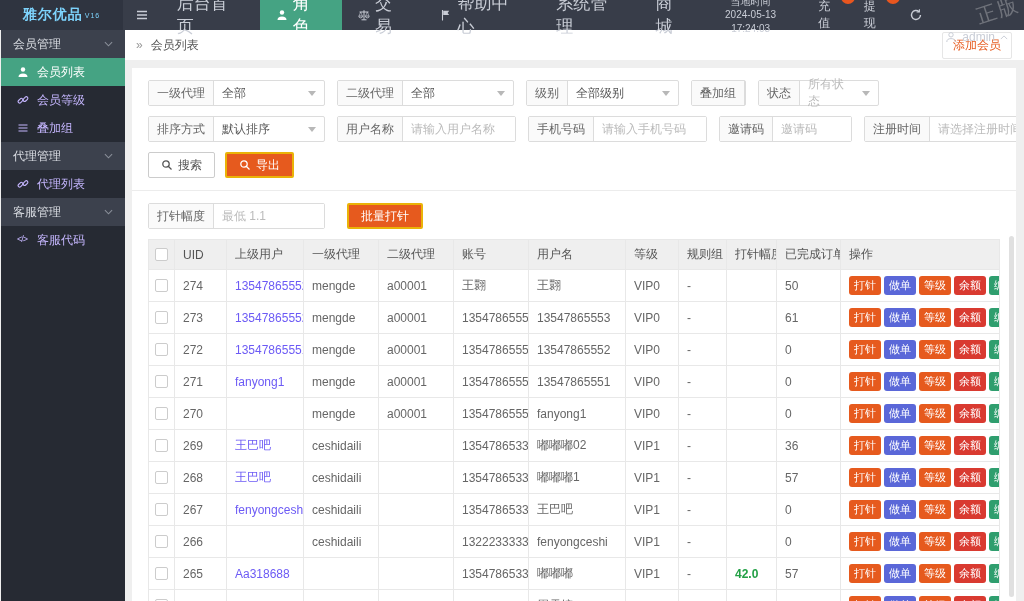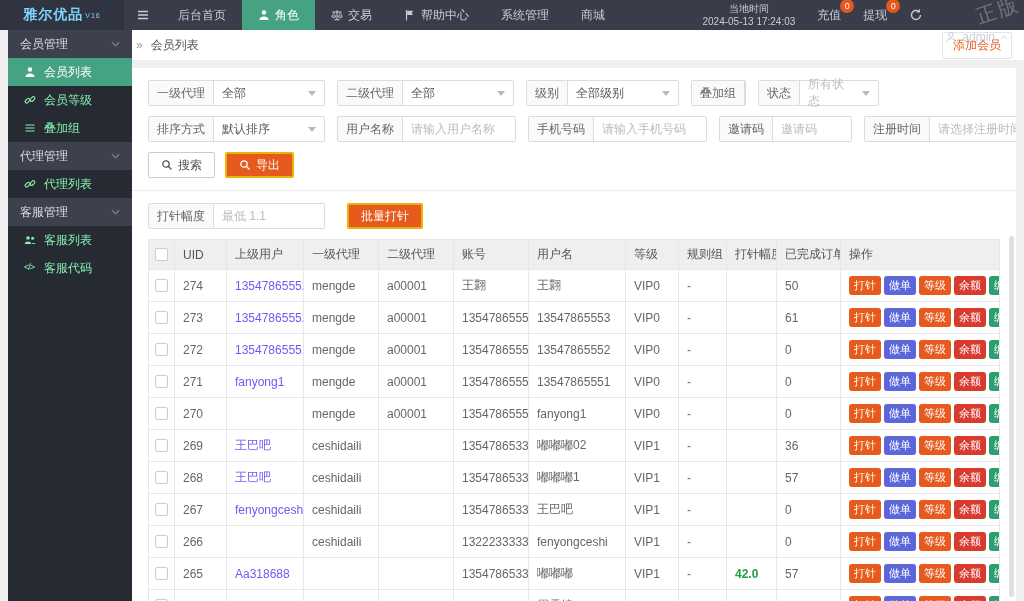--- a/index.html
+++ b/index.html
@@ -7,37 +7,37 @@
     font-family:"Liberation Sans","DejaVu Sans",sans-serif; font-size:12px; background:#efefef; }
 
   
   .topbar { position:absolute; top:0; left:0; right:0; height:30px; background:#383d49;
     display:flex; align-items:stretch; color:#c9cdd6; z-index:20; }
   .logo { width:124px; background:#2f3440; color:#7dd3fc; font-weight:bold; font-size:14px;
     display:flex; align-items:center; justify-content:center; letter-spacing:1px; }
   .logo sup { font-size:7px; margin-left:2px; font-weight:normal; }
   .burger { width:38px; display:flex; align-items:center; justify-content:center; cursor:pointer; }
   .tmenu { display:flex; }
-  .tmenu-item { padding:0 16px; display:flex; align-items:center; gap:5px; font-size:12px; cursor:pointer; }
+  .tmenu-item { padding:0 16px; display:flex; align-items:center; gap:5px; font-size:17px; cursor:pointer; }
   .tmenu-item.active { background:#45a383; color:#fff; }
   .topbar-right { margin-left:auto; display:flex; align-items:center; gap:22px; padding-right:16px; }
   .timebox { text-align:center; font-size:10px; line-height:1.35; }
   .tb-link { position:relative; font-size:12px; cursor:pointer; }
   .badge { position:absolute; top:-8px; right:-13px; background:#e8561f; color:#fff;
     border-radius:8px; min-width:14px; height:14px; line-height:14px; font-size:9px; text-align:center; padding:0 2px; }
   .adminbox { display:flex; align-items:center; gap:5px; cursor:pointer;margin-top:44px; }
   .watermark { position:absolute; top:-3px; right:4px; font-size:20px; color:rgba(230,230,230,.32);
     transform:rotate(-18deg); z-index:30; pointer-events:none; letter-spacing:2px; }
 
   
-  .sidebar { position:absolute; top:30px; left:8px; width:124px; bottom:0; background:#262a33; z-index:10; }
+  .sidebar { position:absolute; top:30px; left:1px; width:124px; bottom:0; background:#262a33; z-index:10; }
   .sgroup { height:28px; background:#3c414d; color:#dbdee4; display:flex; align-items:center;
     justify-content:space-between; padding:0 12px; cursor:pointer; }
   .sitem { height:28px; display:flex; align-items:center; gap:8px; padding:0 10px 0 16px;
-    color:#86efac; cursor:pointer; }
+    color:#c4b5fd; cursor:pointer; }
   .sitem.active { background:#45a383; color:#fff; }
   .icn { width:12px; height:12px; flex:0 0 auto; display:inline-block; }
   .code-icn { font-size:9px; letter-spacing:-1px; }
 
   
   .content { position:absolute; left:124px; top:30px; right:0; bottom:0; background:#efefef; overflow:hidden; }
   .crumbbar { height:30px; background:#fff; display:flex; align-items:center; padding:0 12px; color:#555; }
   .crumb-arrow { color:#999; margin-right:8px; font-size:12px; }
   .add-btn { margin-left:auto; border:1px solid #e6e6e6; color:#e65a1e; background:#fff;
     border-radius:2px; padding:4px 10px; font-size:12px; cursor:pointer; }
@@ -204,29 +204,20 @@
       </svg>
     <span>代理列表</span>
   </div>
   <div class="sgroup">
     <span>客服管理</span>
     <svg style="width:9px;height:6px" viewBox="0 0 10 6" fill="none" stroke="#8a8f99" stroke-width="1.2">
         <path d="M1 1l4 4 4-4"></path>
       </svg>
   </div>
   <div class="sitem">
-    <svg class="icn" viewBox="0 0 12 12" fill="currentColor">
-        <circle cx="4" cy="4" r="1.8"></circle>
-        <circle cx="8.6" cy="4.2" r="1.5"></circle>
-        <path d="M.8 10a3.2 2.6 0 0 1 6.4 0z"></path>
-        <path d="M7.3 10a2.5 2.1 0 0 1 4.4 0z"></path>
-      </svg>
-    <span>客服列表</span>
-  </div>
-  <div class="sitem">
     <span class="icn code-icn">&lt;/&gt;</span>
     <span>客服代码</span>
   </div>
 </div>
 
 <div class="content">
   <div class="crumbbar">
     <span class="crumb-arrow">»</span>
     <span>会员列表</span>
     <button class="add-btn">添加会员</button>

